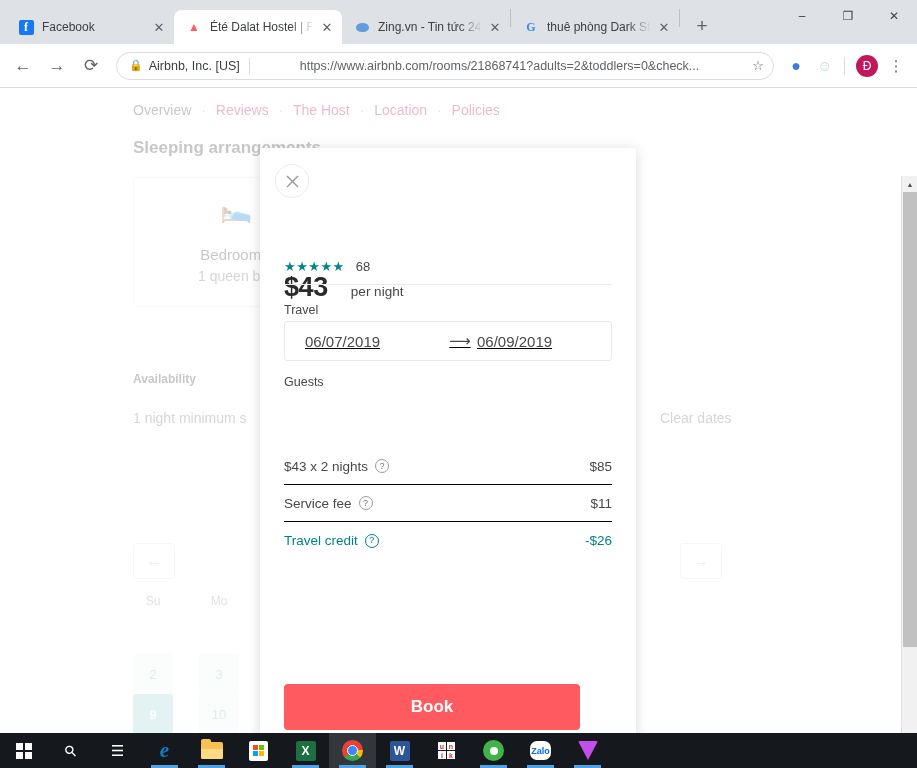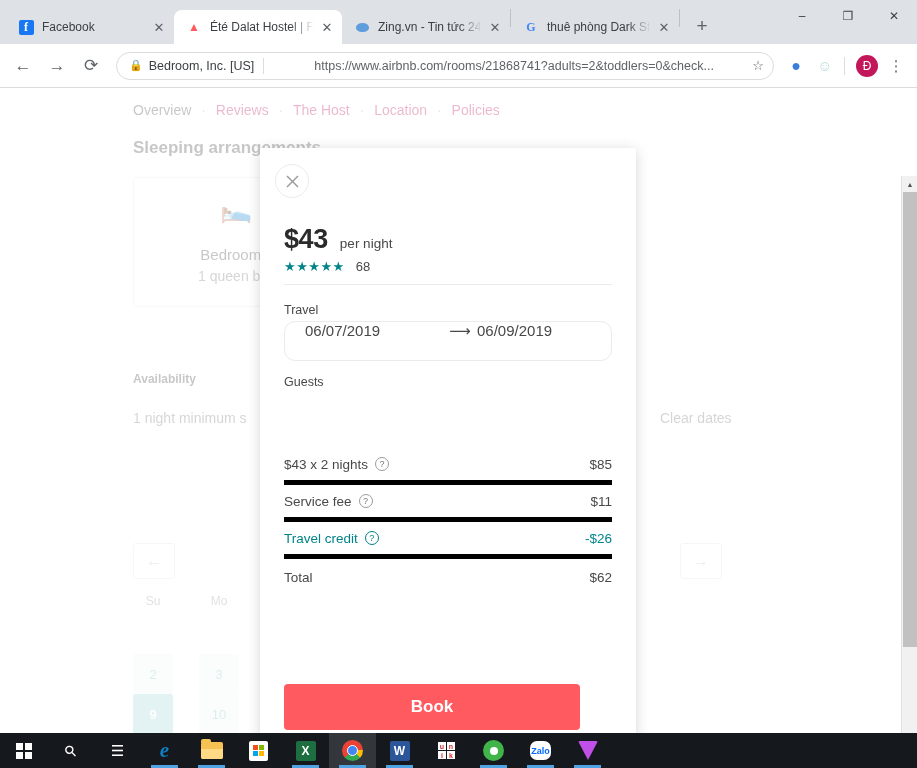--- a/index.html
+++ b/index.html
@@ -290,42 +290,42 @@
     border: 1px solid #ebebeb;
     border-radius: 50%;
     background: #fff;
     display: flex; align-items: center; justify-content: center;
     color: #9a9a9a;
   }
   .price-row {
     position: absolute; left: 24px; top: 76px;
     display: flex; align-items: baseline;
   }
-  .price-amt { font-size: 27px; font-weight: bold; color: #2b2b2b; letter-spacing: -0.4px; }
-  .price-unit { font-size: 13.5px; color: #484848; margin-left: 12px; }
+  .price-amt { font-size: 27px; font-weight: bold; color: #2b2b2b; letter-spacing: -0.4px; margin-top: 48px; }
+  .price-unit { font-size: 13.5px; color: #484848; margin-left: 23px; }
   .rating-row {
     position: absolute; left: 24px; top: 111px;
     display: flex; align-items: center;
   }
   .stars { color: #008489; font-size: 13px; letter-spacing: 0.5px; line-height: 1; }
   .rating-count { font-size: 13px; color: #484848; margin-left: 11px; }
 
   .divider { height: 1px; background: #ebebeb; }
   .div-1 { position: absolute; left: 24px; top: 136px; width: 328px; }
 
   .field-label {
     font-size: 12.5px; color: #484848;
   }
   .lbl-dates { position: absolute; left: 24px; top: 155px; }
   .dates-box {
     position: absolute; left: 24px; top: 173px;
     width: 328px; height: 40px;
     border: 1px solid #ebebeb;
-    border-radius: 11px;
-    display: flex; 
+    border-radius: 3px;
+    display: flex; align-items: center; text-decoration: underline;
   }
   .date-in, .date-out {
     font-size: 15px; color: #484848;
   }
   .date-in { margin-left: 20px; width: 138px; }
   .arrow-mid { color: #484848; font-size: 15px; width: 34px; text-align: center; }
   .lbl-guests { position: absolute; left: 24px; top: 227px; }
   .guests-box {
     position: absolute; left: 24px; top: 245px;
     width: 328px; height: 40px;
@@ -341,21 +341,21 @@
   .ledger {
     position: absolute;
     left: 24px; top: 300px;
     width: 328px;
   }
   .ledger-row {
     display: flex;
     align-items: center;
     justify-content: space-between;
     height: 37px;
-    border-bottom: 5px solid #000000;
+    border-bottom: 1px solid #000000;
     font-size: 13.5px;
     color: #484848;
   }
   .ledger-row:last-child { border-bottom: none; }
   .ledger-row.credit .lr-label { color: #008489; }
   .ledger-row.credit .lr-value { color: #008489; }
   .lr-label { display: flex; align-items: center; }
   .qmark {
     display: inline-flex;
     align-items: center; justify-content: center;
@@ -568,21 +568,21 @@
     </div>
   </div>
 
   <div class="toolbar">
     <div class="navbtn">←</div>
     <div class="navbtn">→</div>
     <div class="navbtn">⟳</div>
 
     <div class="omnibox">
       <span class="lockicon">🔒</span>
-      <span class="site-name">Bedroom, Inc. [US]</span>
+      <span class="site-name">Airbnb, Inc. [US]</span>
       <span class="omni-divider"></span>
       <span class="url-text">https://www.airbnb.com/rooms/21868741?adults=2&amp;toddlers=0&amp;check...</span>
       <span class="star-btn">☆</span>
     </div>
 
     <div class="tb-icon shield-blue">●</div>
     <div class="tb-icon ghost-ic">☺</div>
     <div class="tb-sep"></div>
     <div class="tb-icon">
       <span class="avatar-circle">Đ</span>
@@ -709,26 +709,20 @@
           </span>
           <span class="lr-value">$11</span>
         </div>
         <div class="ledger-row credit">
           <span class="lr-label">
             <span>Travel credit</span>
             <span class="qmark">?</span>
           </span>
           <span class="lr-value">-$26</span>
         </div>
-        <div class="ledger-row">
-          <span class="lr-label">
-            <span>Total</span>
-          </span>
-          <span class="lr-value">$62</span>
-        </div>
       </div>
 
       <button class="book-btn">Book</button>
 
     </div>
 
     <div class="scrollbar">
       <div class="sb-up">▲</div>
       <div class="sb-thumb"></div>
 

